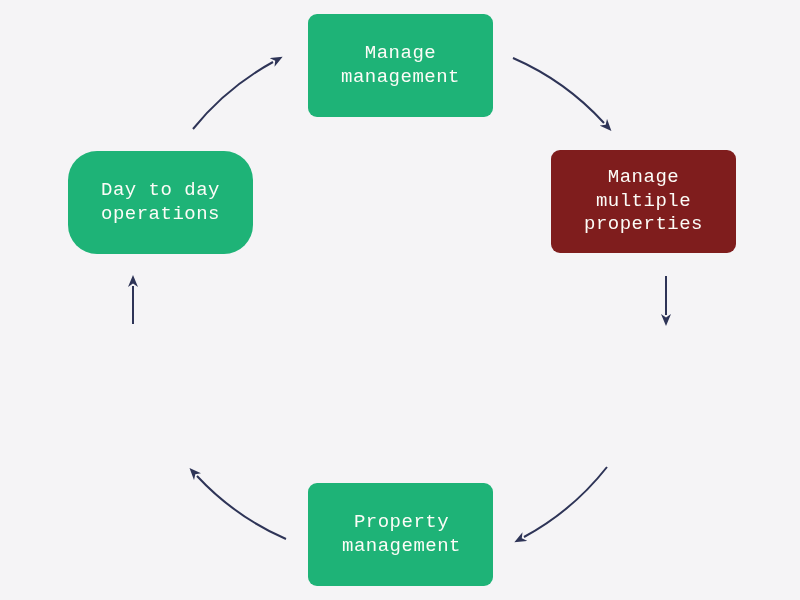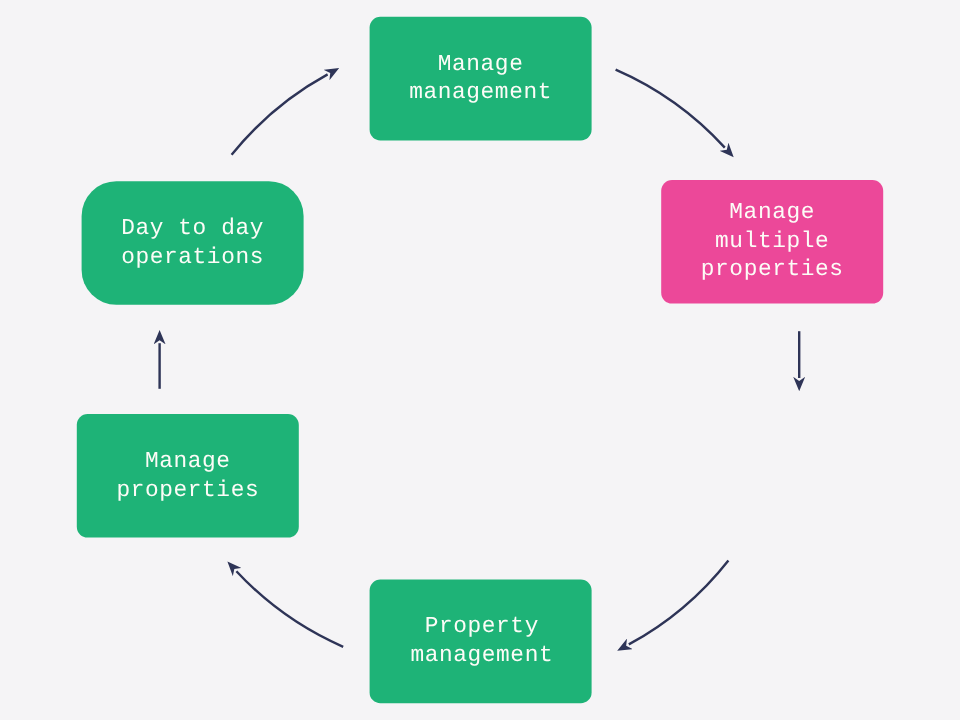--- a/index.html
+++ b/index.html
@@ -59,30 +59,27 @@
     <path class="arrow-path" d="M 607 467 A 268 268 0 0 1 524 537" fill="none" stroke-width="2" marker-end="url(#ah)" stroke="#2e3457"></path>
     <path class="arrow-path" d="M 286 539 A 268 268 0 0 1 197 476" fill="none" stroke-width="2" marker-end="url(#ah)" stroke="#2e3457"></path>
     <path class="arrow-path" d="M 133 324 L 133 286" fill="none" stroke-width="2" marker-end="url(#ah)" stroke="#2e3457"></path>
     <path class="arrow-path" d="M 193 129 A 268 268 0 0 1 273 62" fill="none" stroke-width="2" marker-end="url(#ah)" stroke="#2e3457"></path>
   </svg>
 
   <div class="node node-asset" style="background: rgb(30, 179, 119); color: rgb(252, 252, 247);">
     <span>Manage management</span>
   </div>
 
-  <div class="node node-multiple" style="background: #ec4899; color: rgb(252, 252, 247);">
+  <div class="node node-multiple" style="background: #7f1d1d; color: rgb(252, 252, 247);">
     <span>Manage multiple properties</span>
   </div>
 
 
   <div class="node node-property" style="background: rgb(30, 179, 119); color: rgb(252, 252, 247);">
     <span>Property management</span>
   </div>
 
-  <div class="node node-manageprop" style="background: rgb(30, 179, 119); color: rgb(252, 252, 247);">
-    <span>Manage properties</span>
-  </div>
 
   <div class="node node-daytoday" style="background: rgb(30, 179, 119); color: rgb(252, 252, 247);">
     <span>Day to day operations</span>
   </div>
 
 </div>
 
 </body></html>

